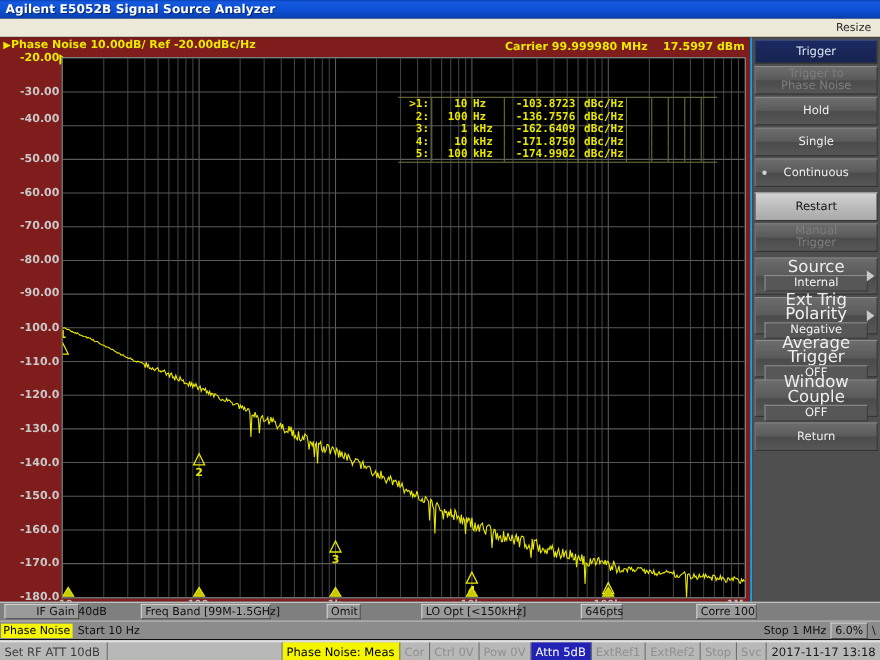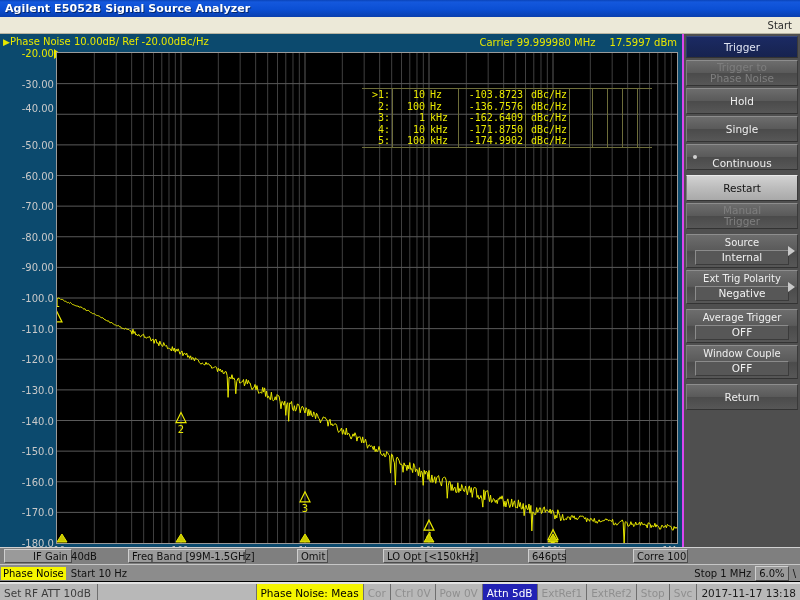--- a/index.html
+++ b/index.html
@@ -28,22 +28,23 @@
   }
 
   
   #instr{
     position:relative;width:800px;height:567px;background:#000;
   }
 
   
   #graphpanel{
     position:absolute;left:0;top:0;width:682px;height:513px;
-    background:#0c4a6e;
-    border-right:2px solid #d946ef;
+    background:#7f1d1d;
+    border-right:2px solid #0ea5e9;
+    font-weight:bold;
   }
   #tracehdr{
     position:absolute;left:3px;top:2px;height:12px;
     color:#e8e800;font-size:10px;white-space:nowrap;
     font-family:"DejaVu Sans","Liberation Sans",sans-serif;
   }
   #tracehdr .ptr{color:#e8e800;font-size:9px;}
 
   
   #plot{
@@ -111,32 +112,32 @@
     border-top:1px solid #35477f;border-left:1px solid #2c3c6d;
     color:#dfe4f2;font-weight:normal;height:22px;margin-top:2px;
   }
   .sk.simple{height:26px;}
   .sk.two-line{height:26px;line-height:11.5px;}
   .sk.disabled{color:#7e7e7e;}
   .sk.pressed{
     background:linear-gradient(to bottom,#d2d2d2 0%,#bcbcbc 50%,#a9a9a9 100%);
     color:#141414;border-top:1px solid #e8e8e8;
   }
-  .sk.radio{justify-content:flex-end;}
+  .sk.radio{justify-content:center;}
   .sk .dot{
     position:absolute;left:6px;top:50%;margin-top:-2px;
     width:4px;height:4px;border-radius:50%;background:#d0d0d0;
   }
   .sk .arrow{
     position:absolute;right:2px;top:50%;margin-top:-5px;
     width:0;height:0;border-top:5px solid transparent;border-bottom:5px solid transparent;
     border-left:7px solid #c9c9c9;
   }
   .sk.field{height:34px;padding:2px 3px 3px 3px;}
-  .sk.field .lbl{font-size:10px;color:#efefef;line-height:13px;}
+  .sk.field .lbl{font-size:15px;color:#efefef;line-height:13px;}
   .sk.field .val{
     width:92px;margin-top:1px;background:#575757;
     border:1px solid #8b8b8b;border-right-color:#3b3b3b;border-bottom-color:#3b3b3b;
     font-size:10.5px;color:#f2f2f2;line-height:13px;
   }
   .sk.group-gap{margin-top:5px;}
 
   
   #setupbar{
     position:absolute;left:0;top:513px;width:800px;height:17px;
@@ -183,21 +184,21 @@
   #bottombar .seg.clock{color:#1a1a1a;border-right:none;}
 </style>
 </head>
 <body>
 
 <div id="titlebar">
   <span class="title">Agilent E5052B Signal Source Analyzer</span>
 </div>
 
 <div id="resizebar">
-  <span class="resize-label">Start</span>
+  <span class="resize-label">Resize</span>
 </div>
 
 <div id="instr">
 
   <div id="graphpanel">
 
     <div id="tracehdr">
       <span class="ptr">▶</span><span>Phase Noise 10.00dB/ Ref -20.00dBc/Hz</span>
     </div>
 

